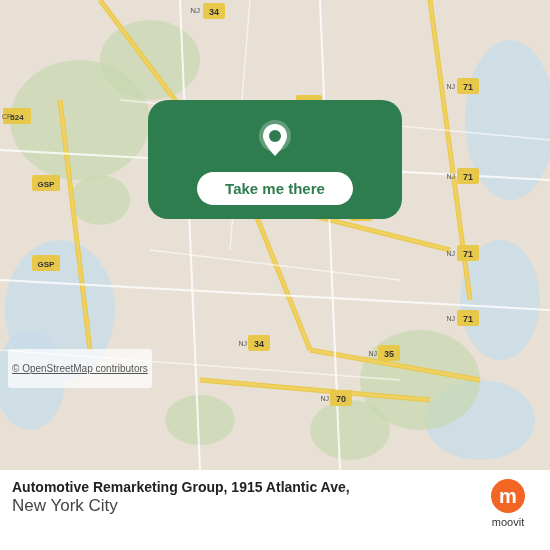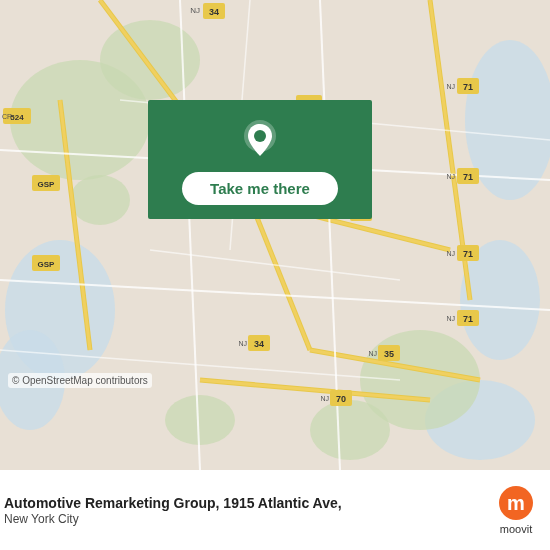--- a/index.html
+++ b/index.html
@@ -25,23 +25,23 @@
       height: 100%;
       position: absolute;
       top: 0; left: 0;
     }
 
     
     .location-card {
       position: absolute;
       top: 100px;
       left: 148px;
-      width: 224px;
+      width: 254px;
       background-color: #2e7d4f;
-      border-radius: 2px;
+      border-radius: 20px;
       display: flex;
       flex-direction: column;
       align-items: center;
       padding: 18px 16px 14px;
       z-index: 10;
     }
 
     .pin-icon {
       width: 44px;
       height: 44px;
@@ -59,52 +59,52 @@
       cursor: pointer;
       white-space: nowrap;
     }
 
     
     #bottom-bar {
       width: 550px;
       height: 80px;
       background-color: white;
       display: flex;
-      align-items: center;
-      padding: 8px 4px;
+      padding: 8px 12px;
       gap: 10px;
       position: absolute;
       bottom: 0;
       left: 0;
     }
 
     .copyright-text {
       position: absolute;
       bottom: 82px;
       left: 8px;
       font-size: 10px;
       color: #555;
       background: rgba(255,255,255,0.7);
-      padding: 2px 4px;
+      padding: 14px 4px;
       border-radius: 3px;
+      text-decoration: underline;
     }
 
     .place-info {
       flex: 1;
     }
 
     .place-name {
       font-size: 14px;
       font-weight: 600;
       color: #222;
       line-height: 1.3;
     }
 
     .place-city {
-      font-size: 12px;
+      font-size: 17px;
       color: #444;
     }
 
     .moovit-logo {
       display: flex;
       flex-direction: column;
       align-items: center;
       min-width: 60px;
     }
 

